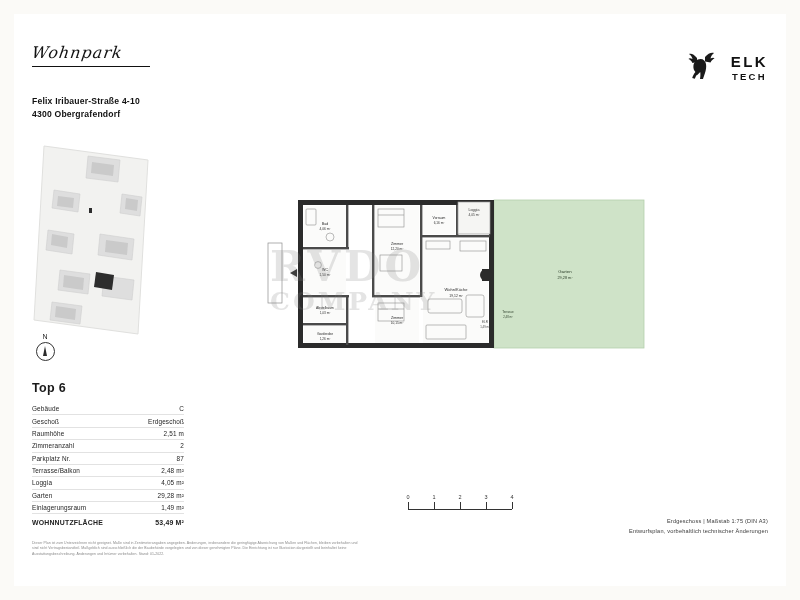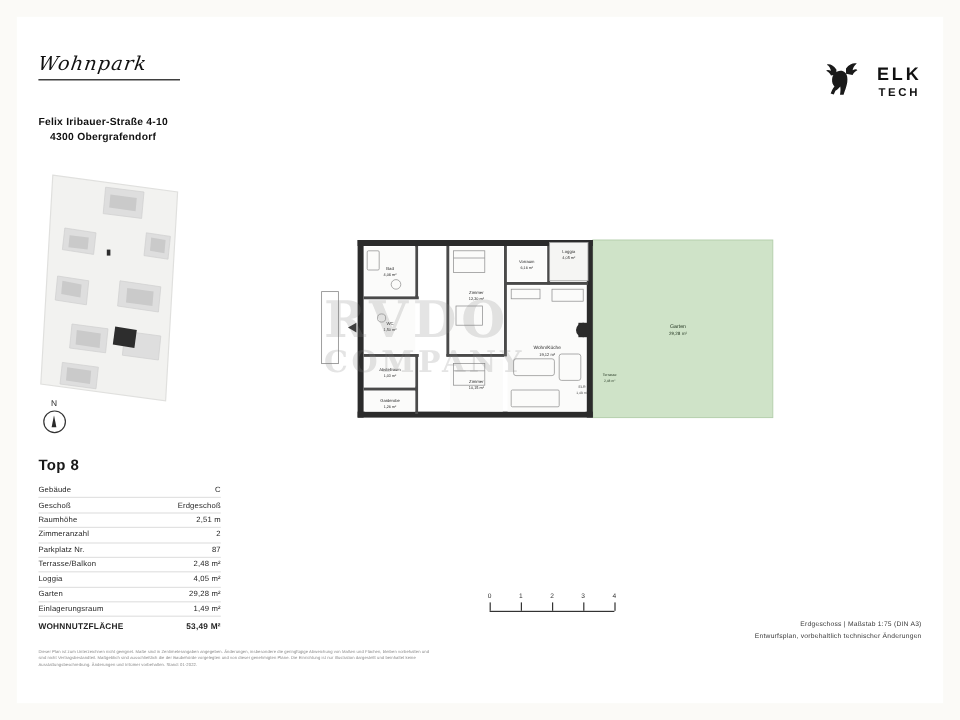--- a/index.html
+++ b/index.html
@@ -61,21 +61,20 @@
   }
   .addr {
     position: absolute;
     left: 32px;
     top: 95px;
     font-size: 8.6px;
     font-weight: bold;
     line-height: 1.55;
     letter-spacing: .2px;
     color: #111;
-    text-align: center;
   }
 
   .logo {
     position: absolute;
     right: 32px;
     top: 52px;
     display: flex;
     align-items: center;
     gap: 9px;
   }
@@ -320,21 +319,21 @@
     </svg>
   </div>
 
   <div class="compass">
     <div>N</div>
     <div class="compass-circle">
       <div class="compass-needle"></div>
     </div>
   </div>
 
-  <div class="unit-title">Top 8</div>
+  <div class="unit-title">Top 6</div>
 
   <div class="specs">
     <div class="spec-row">
       <span class="k">Gebäude</span>
       <span class="v">C</span>
     </div>
     <div class="spec-row">
       <span class="k">Geschoß</span>
       <span class="v">Erdgeschoß</span>
     </div>

